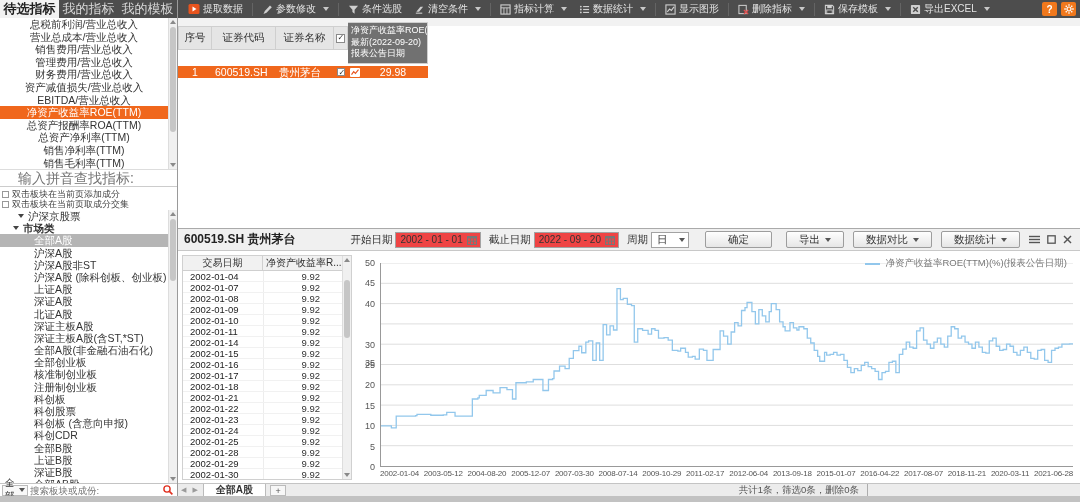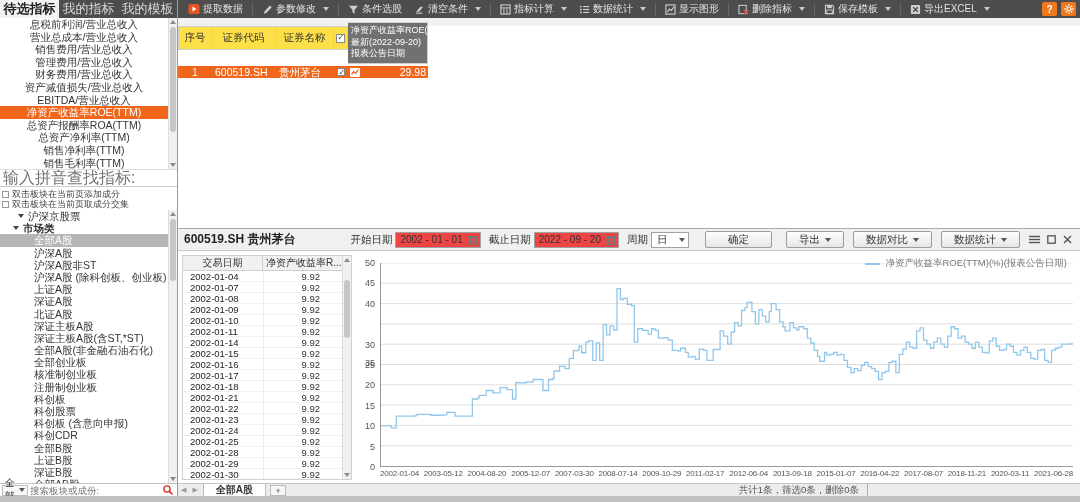--- a/index.html
+++ b/index.html
@@ -15,21 +15,21 @@
   .ind-list{position:absolute;left:0;top:18px;right:0;height:152px;overflow:hidden;border-bottom:1px solid #ddd}
   .ind-items{position:absolute;left:0;top:0;right:9px;bottom:0}
   .ind-item{height:12.6px;line-height:12.6px;font-size:10.5px;text-align:center;white-space:nowrap;overflow:hidden}
   .ind-item.sel{background:#f0671c;color:#fff}
   .rail{position:absolute;right:0;top:0;bottom:0;width:9px;background:#f0f0f0;border-left:1px solid #ddd}
   .rail .thumb{position:absolute;left:1px;right:1px;background:#c6c6c6;border-radius:3px}
   .arr-up,.arr-down{position:absolute;left:1px;width:0;height:0;border-left:3.5px solid transparent;border-right:3.5px solid transparent}
   .arr-up{top:2px;border-bottom:4px solid #8a8a8a}
   .arr-down{bottom:2px;border-top:4px solid #8a8a8a}
   .ssearch{position:absolute;left:0;top:170px;right:0;height:17px;border-bottom:1px solid #ccc;display:flex;align-items:center}
-  .ssearch input{flex:1;border:none;outline:none;background:transparent;font-size:16px;padding-left:3px;color:#555;font-family:inherit}
+  .ssearch input{flex:1;border:none;outline:none;background:transparent;font-size:14px;padding-left:18px;color:#555;font-family:inherit}
   .mag{width:12px;height:12px;flex:0 0 12px;margin-right:3px}
   .side-checks{position:absolute;left:2px;top:189px;right:0}
   .chkrow{display:flex;align-items:center;height:10px;font-size:9px;color:#444;white-space:nowrap;overflow:hidden}
   .cbx{display:inline-block;width:7px;height:7px;border:1px solid #999;background:#fff;margin-right:3px;flex:0 0 7px}
   .tree{position:absolute;left:0;top:210px;right:0;height:273px;overflow:hidden;font-size:10.5px}
   .trow{height:12.2px;line-height:12.2px;display:flex;align-items:center;white-space:nowrap}
   .trow.root{padding-left:18px;font-weight:normal}
   .trow.group{padding-left:13px;font-weight:bold}
   .texp{display:inline-block;width:0;height:0;border-left:3.5px solid transparent;border-right:3.5px solid transparent;border-top:4.5px solid #444;margin-right:4px}
   .tree-items{position:absolute;left:0;top:24.4px;right:9px;bottom:0}
@@ -42,39 +42,39 @@
   
   .toolbar{position:absolute;left:178px;top:0;width:902px;height:18px;background:#4d4d4d;display:flex;align-items:center;padding:0 4px}
   .tbtn{display:flex;align-items:center;height:18px;padding:0 6px;font-size:10px;color:#e4e4e4;white-space:nowrap;gap:3px}
   .tsep{width:1px;height:13px;background:#646464;margin:0 3px}
   .caret{width:0;height:0;border-left:3px solid transparent;border-right:3px solid transparent;border-top:4px solid #c8c8c8;margin-left:4px}
   .obtn{width:15px;height:14px;background:#f0781c;border-radius:2px;color:#fff;font-size:10px;font-weight:bold;display:flex;align-items:center;justify-content:center;margin-left:4px}
 
   
   .results{position:absolute;left:178px;top:18px;width:902px;height:210px;background:#fff}
   .topstrip{position:absolute;left:0;top:0;right:0;height:8px;background:#f2f2f2}
-  .hc{position:absolute;top:8px;height:24px;background:#fde047;border:1px solid #cfcfcf;border-left:none;display:flex;align-items:center;justify-content:center;font-size:10.5px;color:#333}
+  .hc{position:absolute;top:8px;height:24px;background:#e5e5e5;border:1px solid #cfcfcf;border-left:none;display:flex;align-items:center;justify-content:center;font-size:10.5px;color:#333}
   .hc.seq{left:0;width:34px;border-left:1px solid #cfcfcf}
   .hc.code{left:34px;width:64px}
   .hc.name{left:98px;width:58px}
   .hc.chk{left:156px;width:14px}
   .hc.ind{left:170px;width:80px;top:4px;height:42px;background:#717171;color:#fff;font-size:9px;line-height:1.3;
           flex-direction:column;align-items:flex-start;justify-content:flex-start;padding:2px 3px;white-space:nowrap;overflow:hidden}
   .cb{display:inline-block;width:9px;height:9px;border:1px solid #8a8a8a;background:#fff;position:relative}
   .cb.checked::after{content:"✓";position:absolute;left:0.5px;top:-2px;font-size:8px;color:#333}
   .rrow{position:absolute;left:0;top:48px;height:12px;width:250px;background:#f0671c;color:#fff;font-size:10.5px}
   .rc{position:absolute;top:0;height:12px;line-height:12px;white-space:nowrap}
   .rc.seq{left:0;width:34px;text-align:center}
   .rc.code{left:34px;width:64px;padding-left:3px}
   .rc.name{left:98px;width:58px;padding-left:3px}
   .rc.chk{left:156px;width:14px;display:flex;align-items:center;justify-content:center}
   .rc.chk .cb{width:8px;height:8px}
   .rc.val{left:170px;width:80px;display:flex;align-items:center;padding:0 2px}
   .trendbox{width:10px;height:9px;background:#fff;border-radius:1px;display:flex;align-items:center;justify-content:center;flex:0 0 10px}
-  .rc.val .num{flex:1;text-align:right}
+  .rc.val .num{flex:1;text-align:center}
 
   
   .detail{position:absolute;left:178px;top:228px;width:902px;height:255px;background:#fff;border-top:1px solid #aaa}
   .dhead{position:absolute;left:0;top:0;right:0;height:22px;background:#f0f0f0;border-bottom:1px solid #c8c8c8;display:flex;align-items:center;font-size:10.5px;padding:0 6px}
   .dtitle{font-weight:bold;font-size:12px;color:#222;width:202px;white-space:nowrap;overflow:hidden}
   .dlabel{margin-right:3px;white-space:nowrap}
   .dinput{display:flex;align-items:center;background:#ef4444;border:1px solid #a3a3a3;height:16px;padding:0 3px 0 4px;font-size:10px;margin-right:8px;white-space:nowrap;gap:4px}
   .dselect{display:flex;align-items:center;background:#fff;border:1px solid #a3a3a3;height:16px;width:44px;padding:0 3px 0 5px;font-size:10.5px;margin-right:10px;justify-content:space-between}
   .caret-dk{width:0;height:0;border-left:3px solid transparent;border-right:3px solid transparent;border-top:4px solid #555}
   .btn{display:flex;align-items:center;background:linear-gradient(#fefefe,#e6e6e6);border:1px solid #9d9d9d;height:17px;padding:0 12px;font-size:10.5px;border-radius:2px;margin-right:9px;gap:5px;white-space:nowrap}

